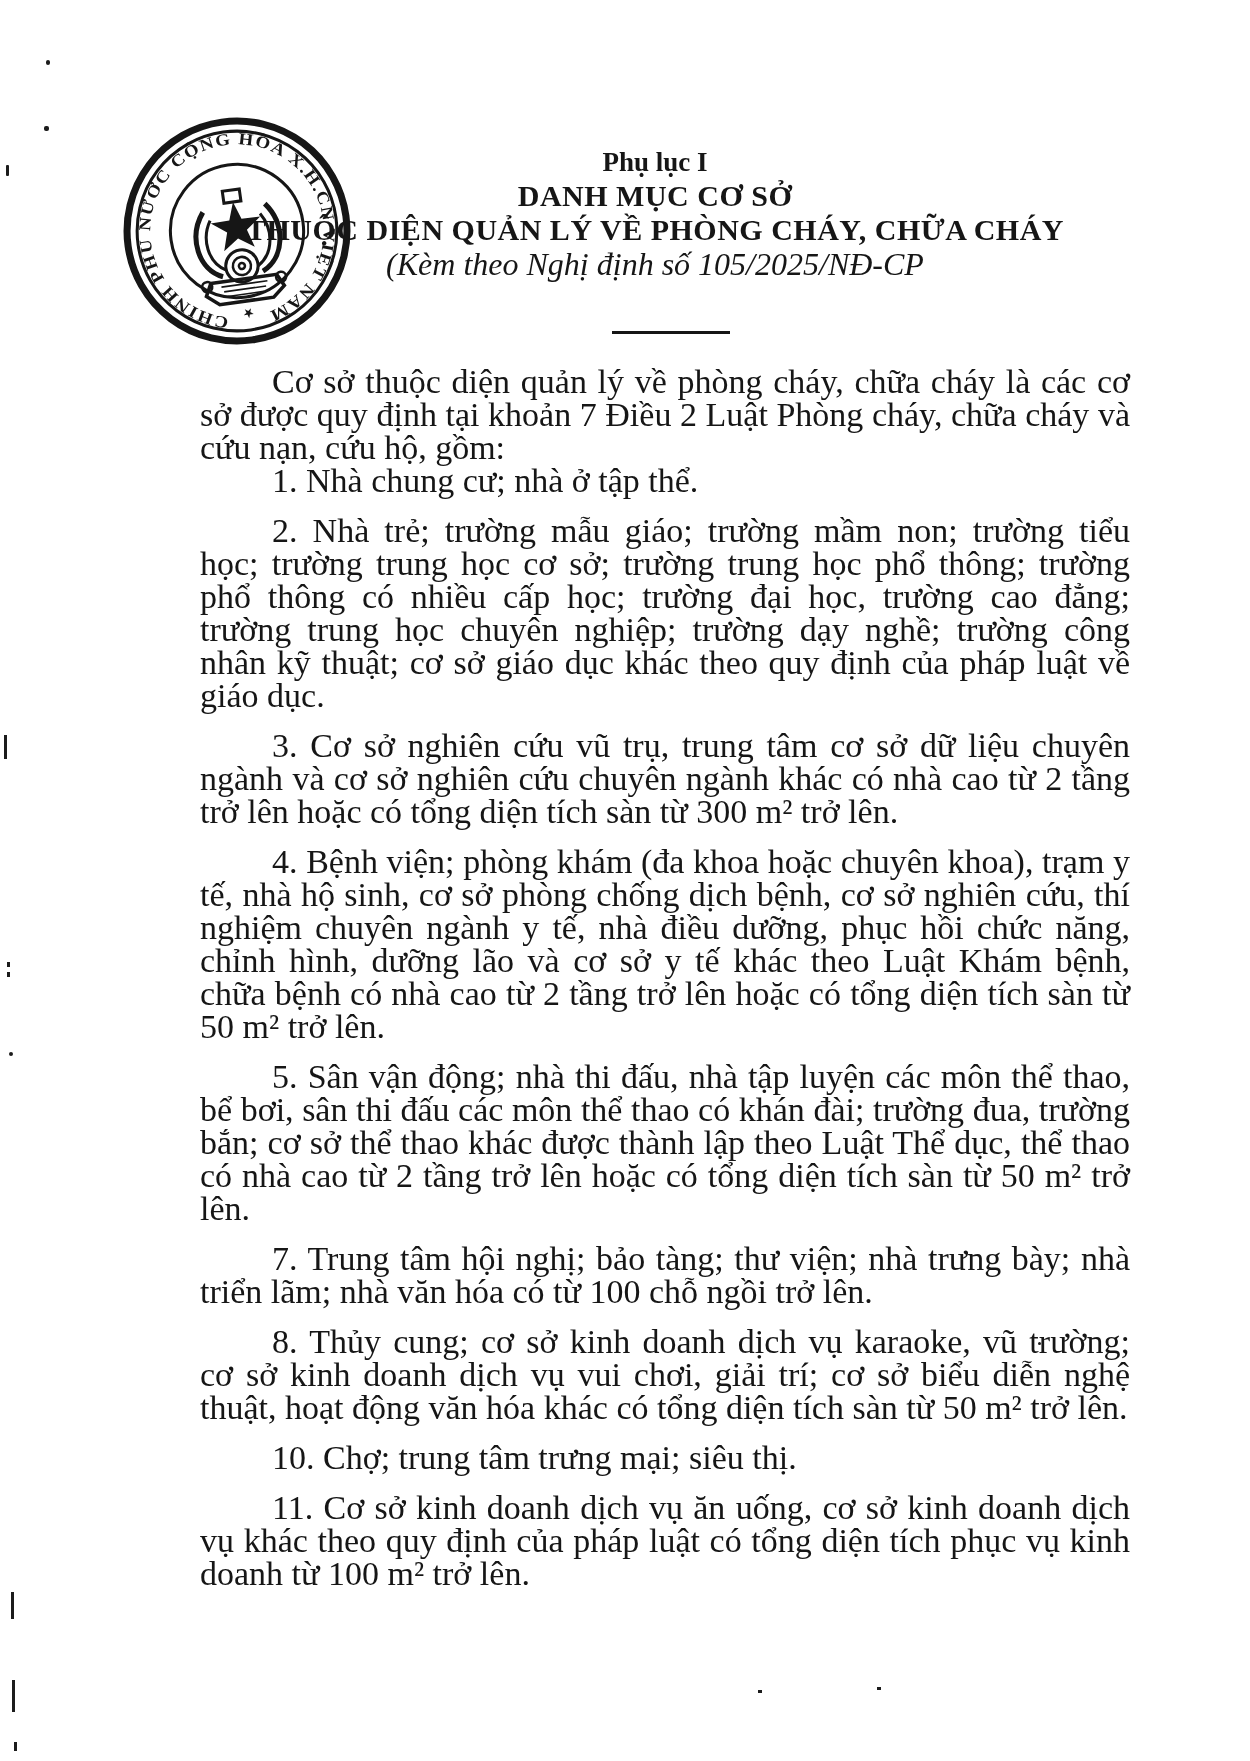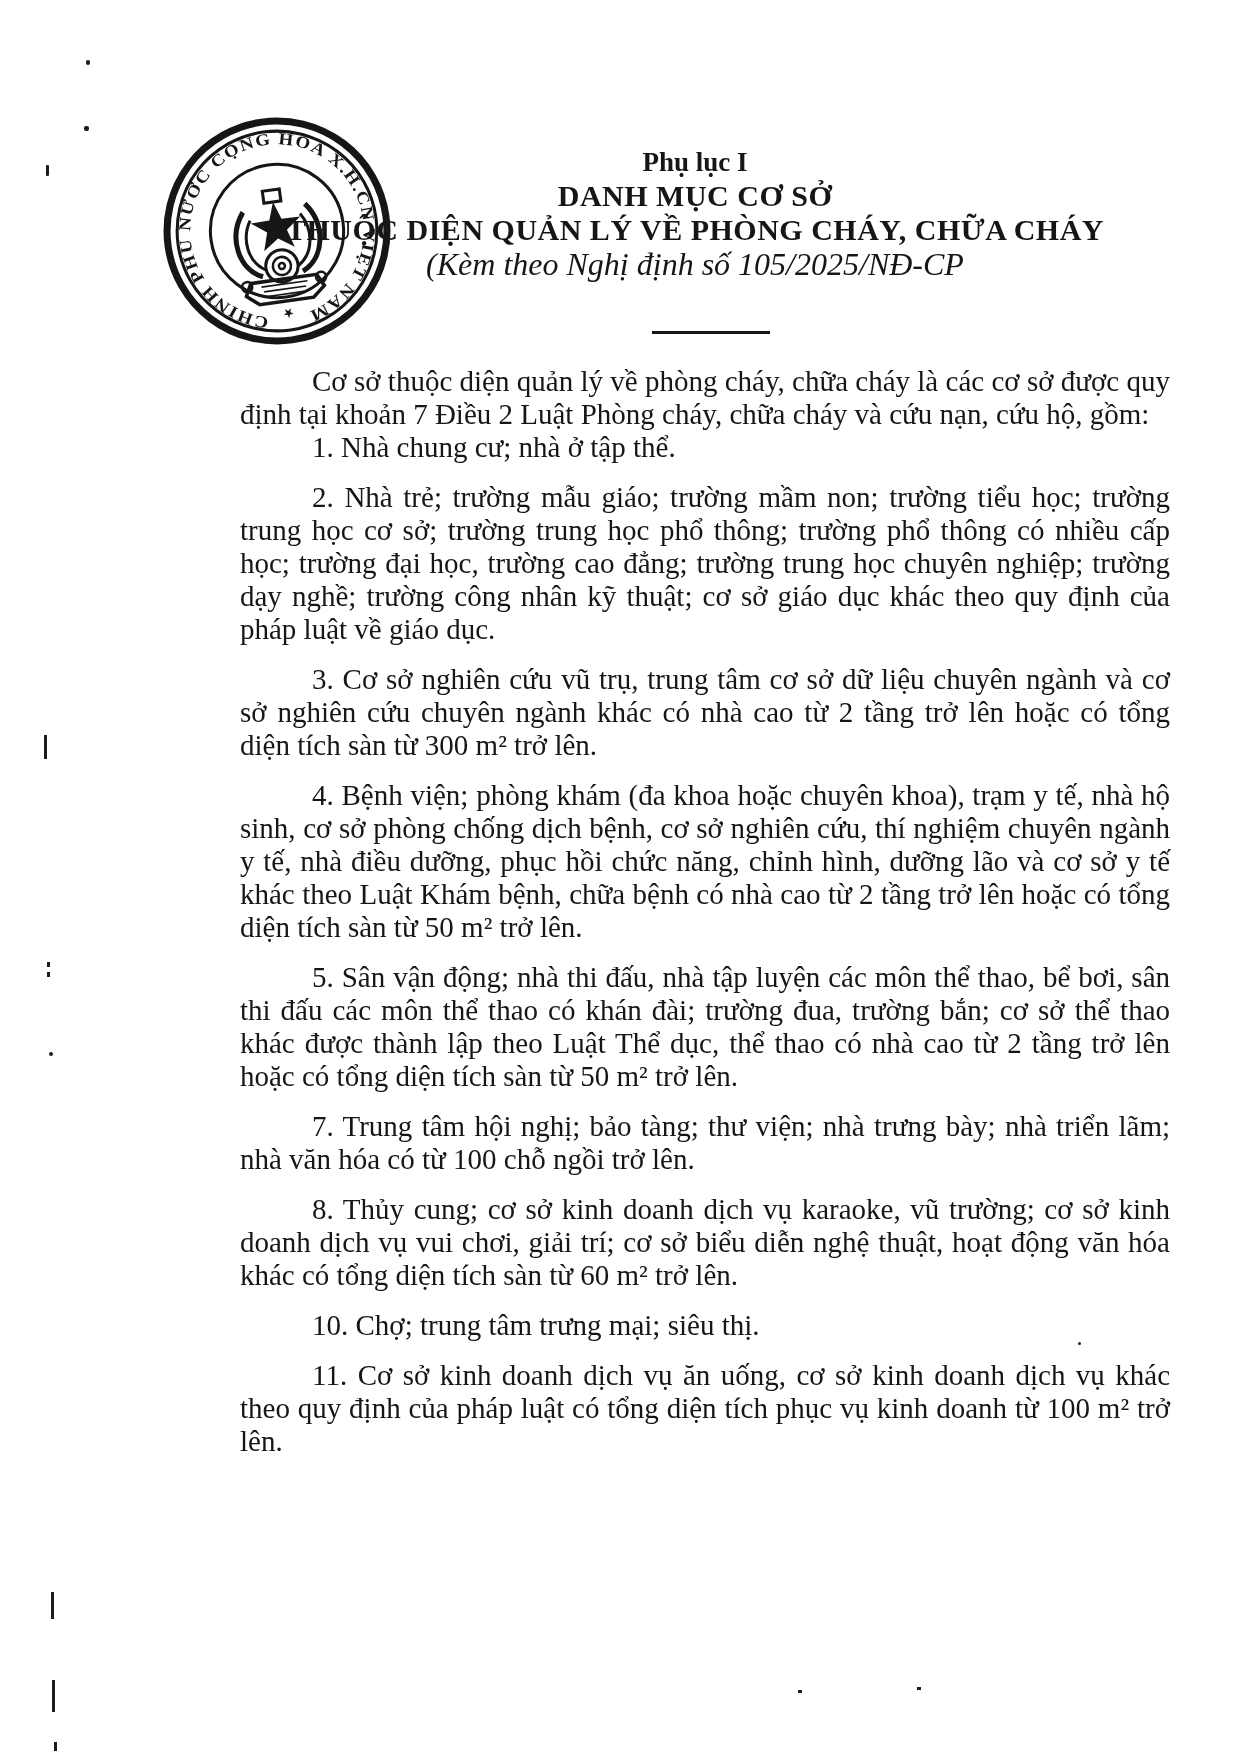--- a/index.html
+++ b/index.html
@@ -2,39 +2,39 @@
 <html lang="vi"><head>
 <meta charset="utf-8">
 <style>
   html,body{margin:0;padding:0;}
   body{
     width:1250px;height:1761px;background:#ffffff;position:relative;
     font-family:"Liberation Serif","DejaVu Serif",serif;
     color:#161616;
     -webkit-font-smoothing:antialiased;
   }
-  .page{position:absolute;inset:0;overflow:hidden;margin-left:40px;}
+  .page{position:absolute;inset:0;overflow:hidden;}
 
   
   .doc-header{
     position:absolute;left:60px;top:145px;width:1190px;
     text-align:center;line-height:34px;
   }
   .appendix{font-size:27px;font-weight:bold;}
   .title-line{font-size:30px;font-weight:bold;letter-spacing:.5px;}
   .subtitle-line{font-size:32px;font-style:italic;}
   .header-divider{
     position:absolute;left:612px;top:331px;width:118px;height:3px;
     background:#161616;
   }
 
   
   .doc-body{
     position:absolute;left:200px;top:365px;width:930px;
-    font-size:29px;line-height:33px;text-align:justify;
+    font-size:34px;line-height:33px;text-align:justify;
   }
   .para{margin:0;text-indent:72px;}
   .para + .para{margin-top:17px;}
 
   
   .seal{
     position:absolute;left:121px;top:113px;width:232px;height:236px;
     transform:rotate(-8deg);
   }
   .seal svg{display:block;}
@@ -113,21 +113,21 @@
 
         <p class="para"><span>3.</span> <span>Cơ sở nghiên cứu vũ trụ, trung tâm cơ sở dữ liệu chuyên ngành và cơ sở nghiên cứu chuyên ngành khác có nhà cao từ 2 tầng trở lên hoặc có tổng diện tích sàn từ 300 m² trở lên.</span></p>
 
         <p class="para"><span>4.</span> <span>Bệnh viện; phòng khám (đa khoa hoặc chuyên khoa), trạm y tế, nhà hộ sinh, cơ sở phòng chống dịch bệnh, cơ sở nghiên cứu, thí nghiệm chuyên ngành y tế, nhà điều dưỡng, phục hồi chức năng, chỉnh hình, dưỡng lão và cơ sở y tế khác theo Luật Khám bệnh, chữa bệnh có nhà cao từ 2 tầng trở lên hoặc có tổng diện tích sàn từ 50 m² trở lên.</span></p>
 
         <p class="para"><span>5.</span> <span>Sân vận động; nhà thi đấu, nhà tập luyện các môn thể thao, bể bơi, sân thi đấu các môn thể thao có khán đài; trường đua, trường bắn; cơ sở thể thao khác được thành lập theo Luật Thể dục, thể thao có nhà cao từ 2 tầng trở lên hoặc có tổng diện tích sàn từ 50 m² trở lên.</span></p>
 
 
         <p class="para"><span>7.</span> <span>Trung tâm hội nghị; bảo tàng; thư viện; nhà trưng bày; nhà triển lãm; nhà văn hóa có từ 100 chỗ ngồi trở lên.</span></p>
 
-        <p class="para"><span>8.</span> <span>Thủy cung; cơ sở kinh doanh dịch vụ karaoke, vũ trường; cơ sở kinh doanh dịch vụ vui chơi, giải trí; cơ sở biểu diễn nghệ thuật, hoạt động văn hóa khác có tổng diện tích sàn từ 60 m² trở lên.</span></p>
+        <p class="para"><span>8.</span> <span>Thủy cung; cơ sở kinh doanh dịch vụ karaoke, vũ trường; cơ sở kinh doanh dịch vụ vui chơi, giải trí; cơ sở biểu diễn nghệ thuật, hoạt động văn hóa khác có tổng diện tích sàn từ 50 m² trở lên.</span></p>
 
 
         <p class="para"><span>10.</span> <span>Chợ; trung tâm trưng mại; siêu thị.</span></p>
 
         <p class="para"><span>11.</span> <span>Cơ sở kinh doanh dịch vụ ăn uống, cơ sở kinh doanh dịch vụ khác theo quy định của pháp luật có tổng diện tích phục vụ kinh doanh từ 100 m² trở lên.</span></p>
       </div>
   </div>
 
   <div class="artifact a1"></div>
   <div class="artifact a2"></div>

